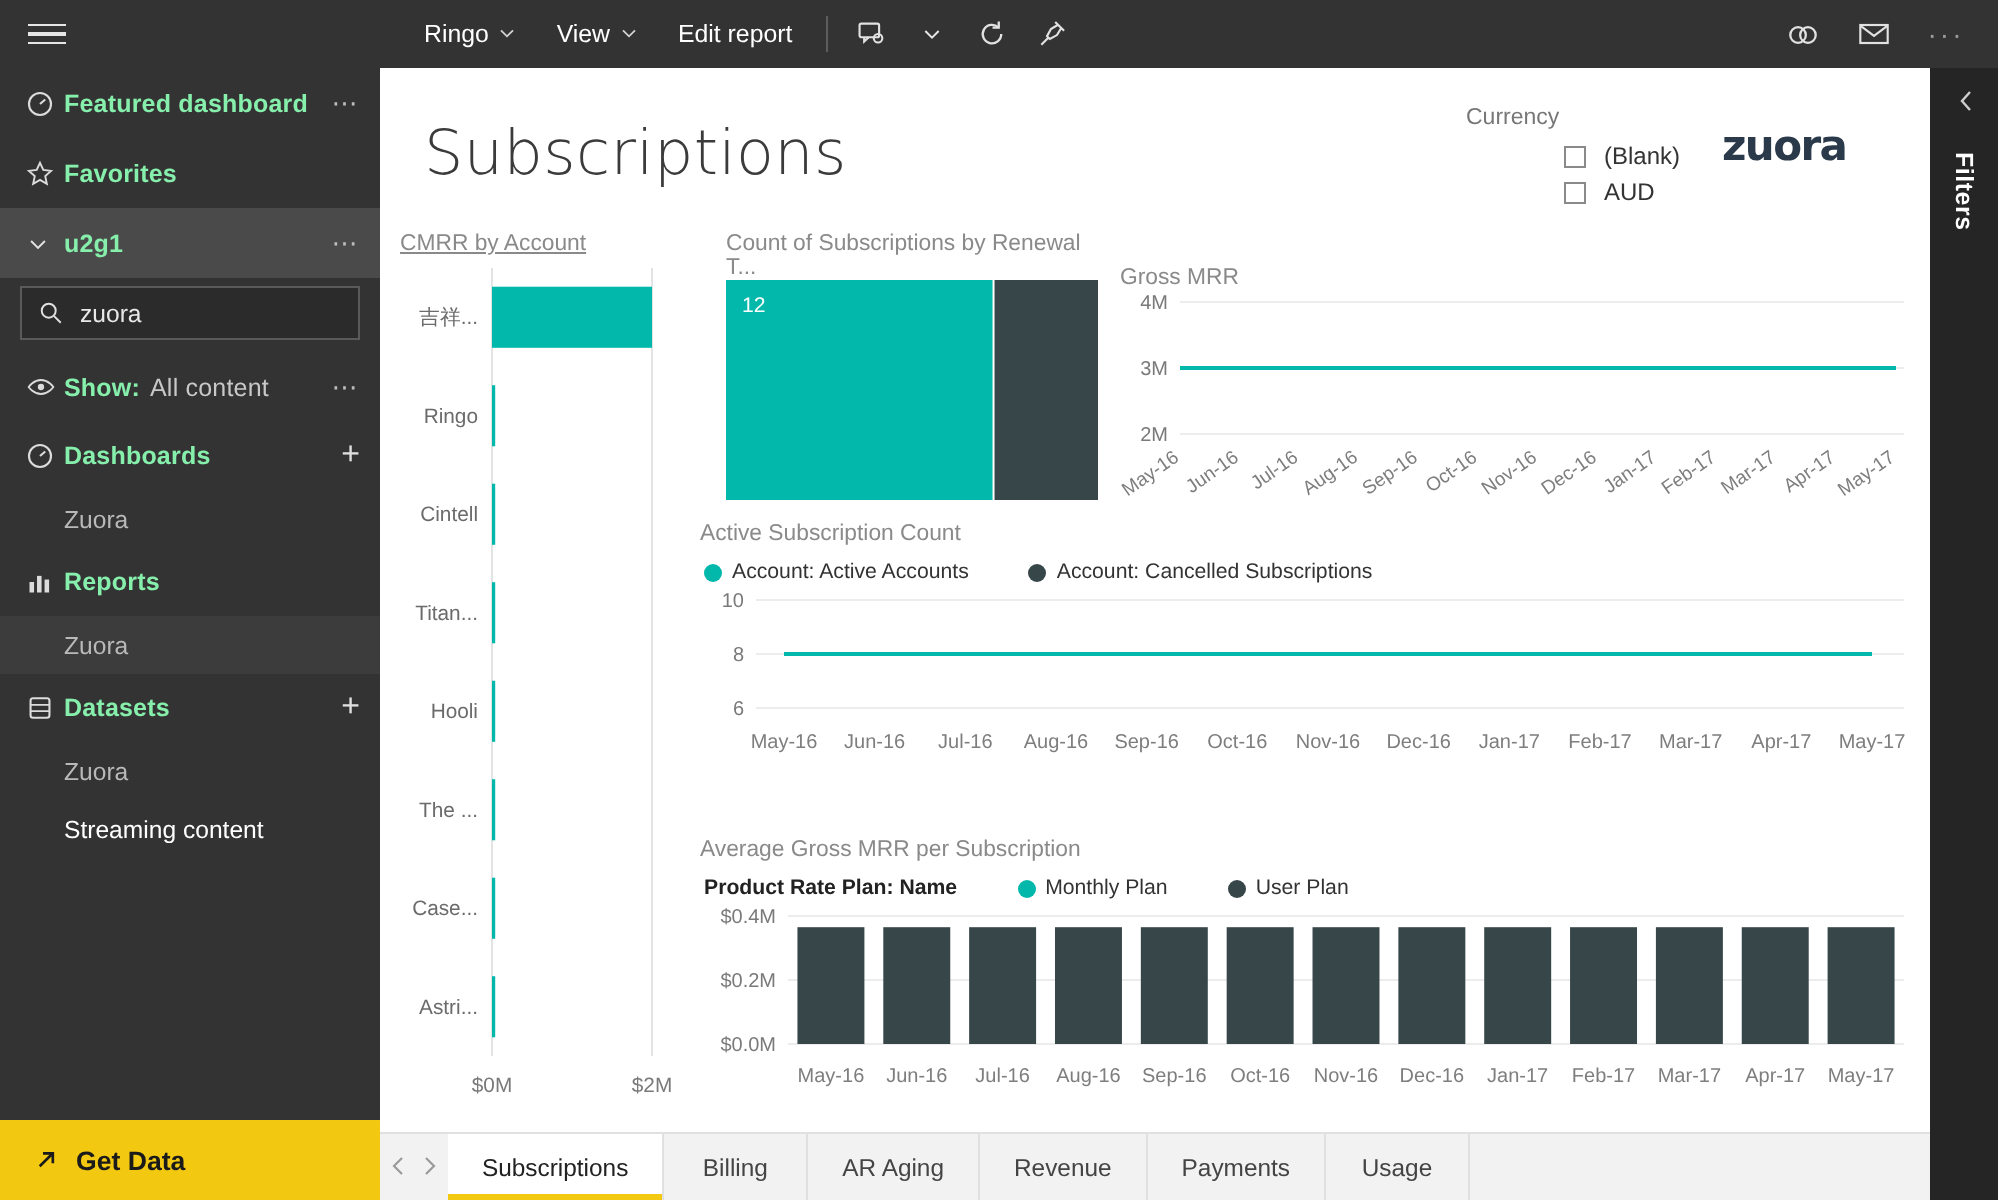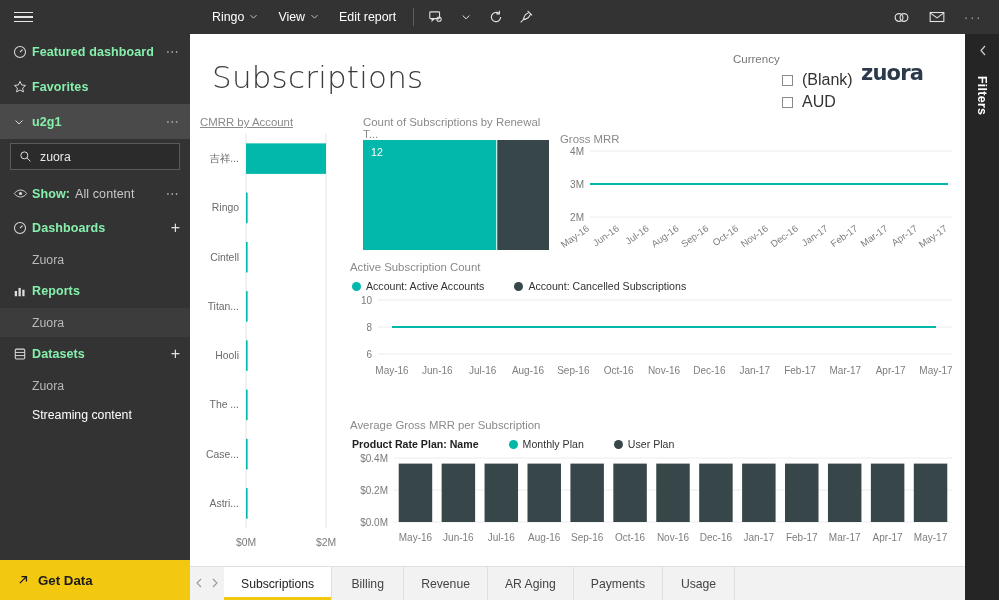--- a/index.html
+++ b/index.html
@@ -78,21 +78,21 @@
     position: absolute; left: 0; top: 34px; right: 34px; bottom: 34px;
     background: #ffffff; overflow: hidden;
   }
   .report-title {
     position: absolute; left: 22px; top: 25px;
     font-size: 31px; color: #3b3b3b; font-weight: 300;
     font-family: "DejaVu Sans", sans-serif; letter-spacing: .2px;
   }
   .slicer { position: absolute; left: 543px; top: 19px; }
   .slicer-title { font-size: 11.5px; color: #777; margin-bottom: 6px; }
-  .slicer-opt { display: flex; align-items: center; font-size: 16px; color: #333; margin: 4px 0 4px 9px; padding-left: 40px; }
+  .slicer-opt { display: flex; align-items: center; font-size: 12px; color: #333; margin: 4px 0 4px 9px; padding-left: 40px; }
   .cb {
     width: 11px; height: 11px; border: 1px solid #8a8a8a; background: #fff;
     margin-right: 9px; flex: 0 0 11px;
   }
   .zuora-logo {
     position: absolute; left: 671px; top: 27px;
     font-family: "DejaVu Sans", sans-serif;
     font-size: 21px; font-weight: bold; color: #2b3a4a; letter-spacing: -0.8px;
   }
 
@@ -504,24 +504,24 @@
             </svg>
         </span>
       </div>
       <div class="tab active">
         <span>Subscriptions</span>
       </div>
       <div class="tab">
         <span>Billing</span>
       </div>
       <div class="tab">
+        <span>AR Aging</span>
+      </div>
+      <div class="tab">
         <span>Revenue</span>
-      </div>
-      <div class="tab">
-        <span>AR Aging</span>
       </div>
       <div class="tab">
         <span>Payments</span>
       </div>
       <div class="tab">
         <span>Usage</span>
       </div>
       <div class="tab-filler"></div>
     </div>
 

